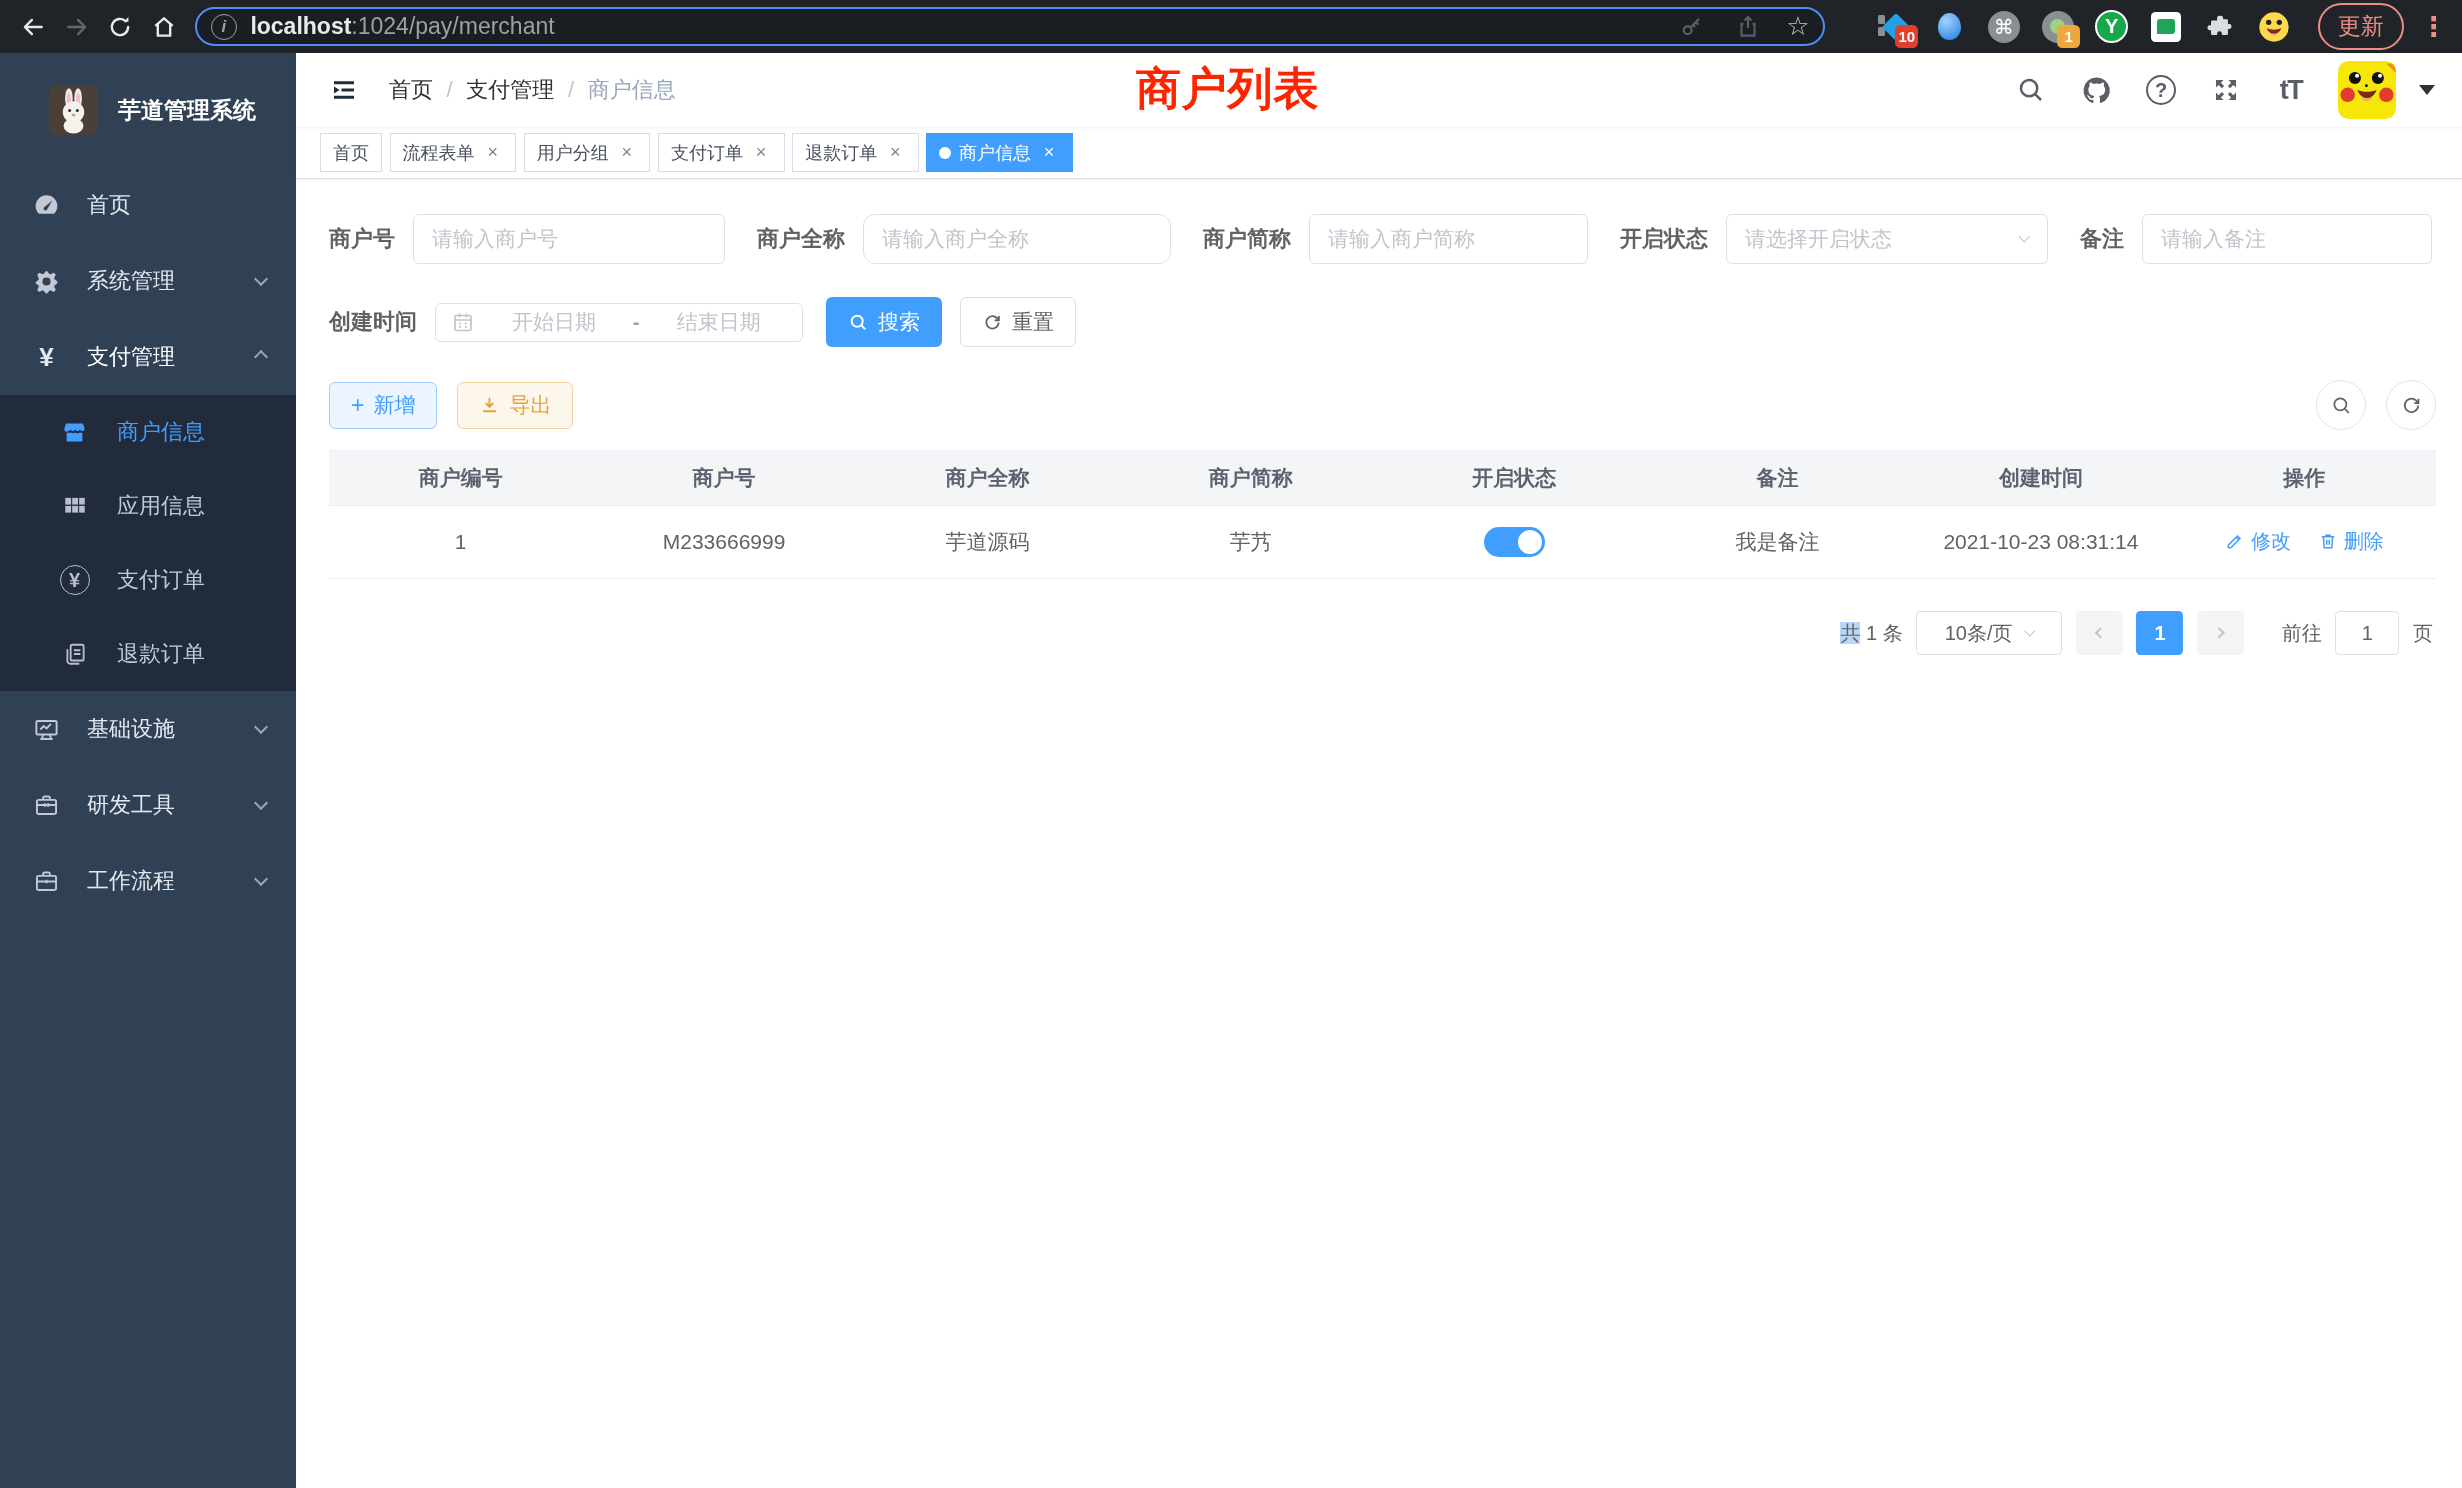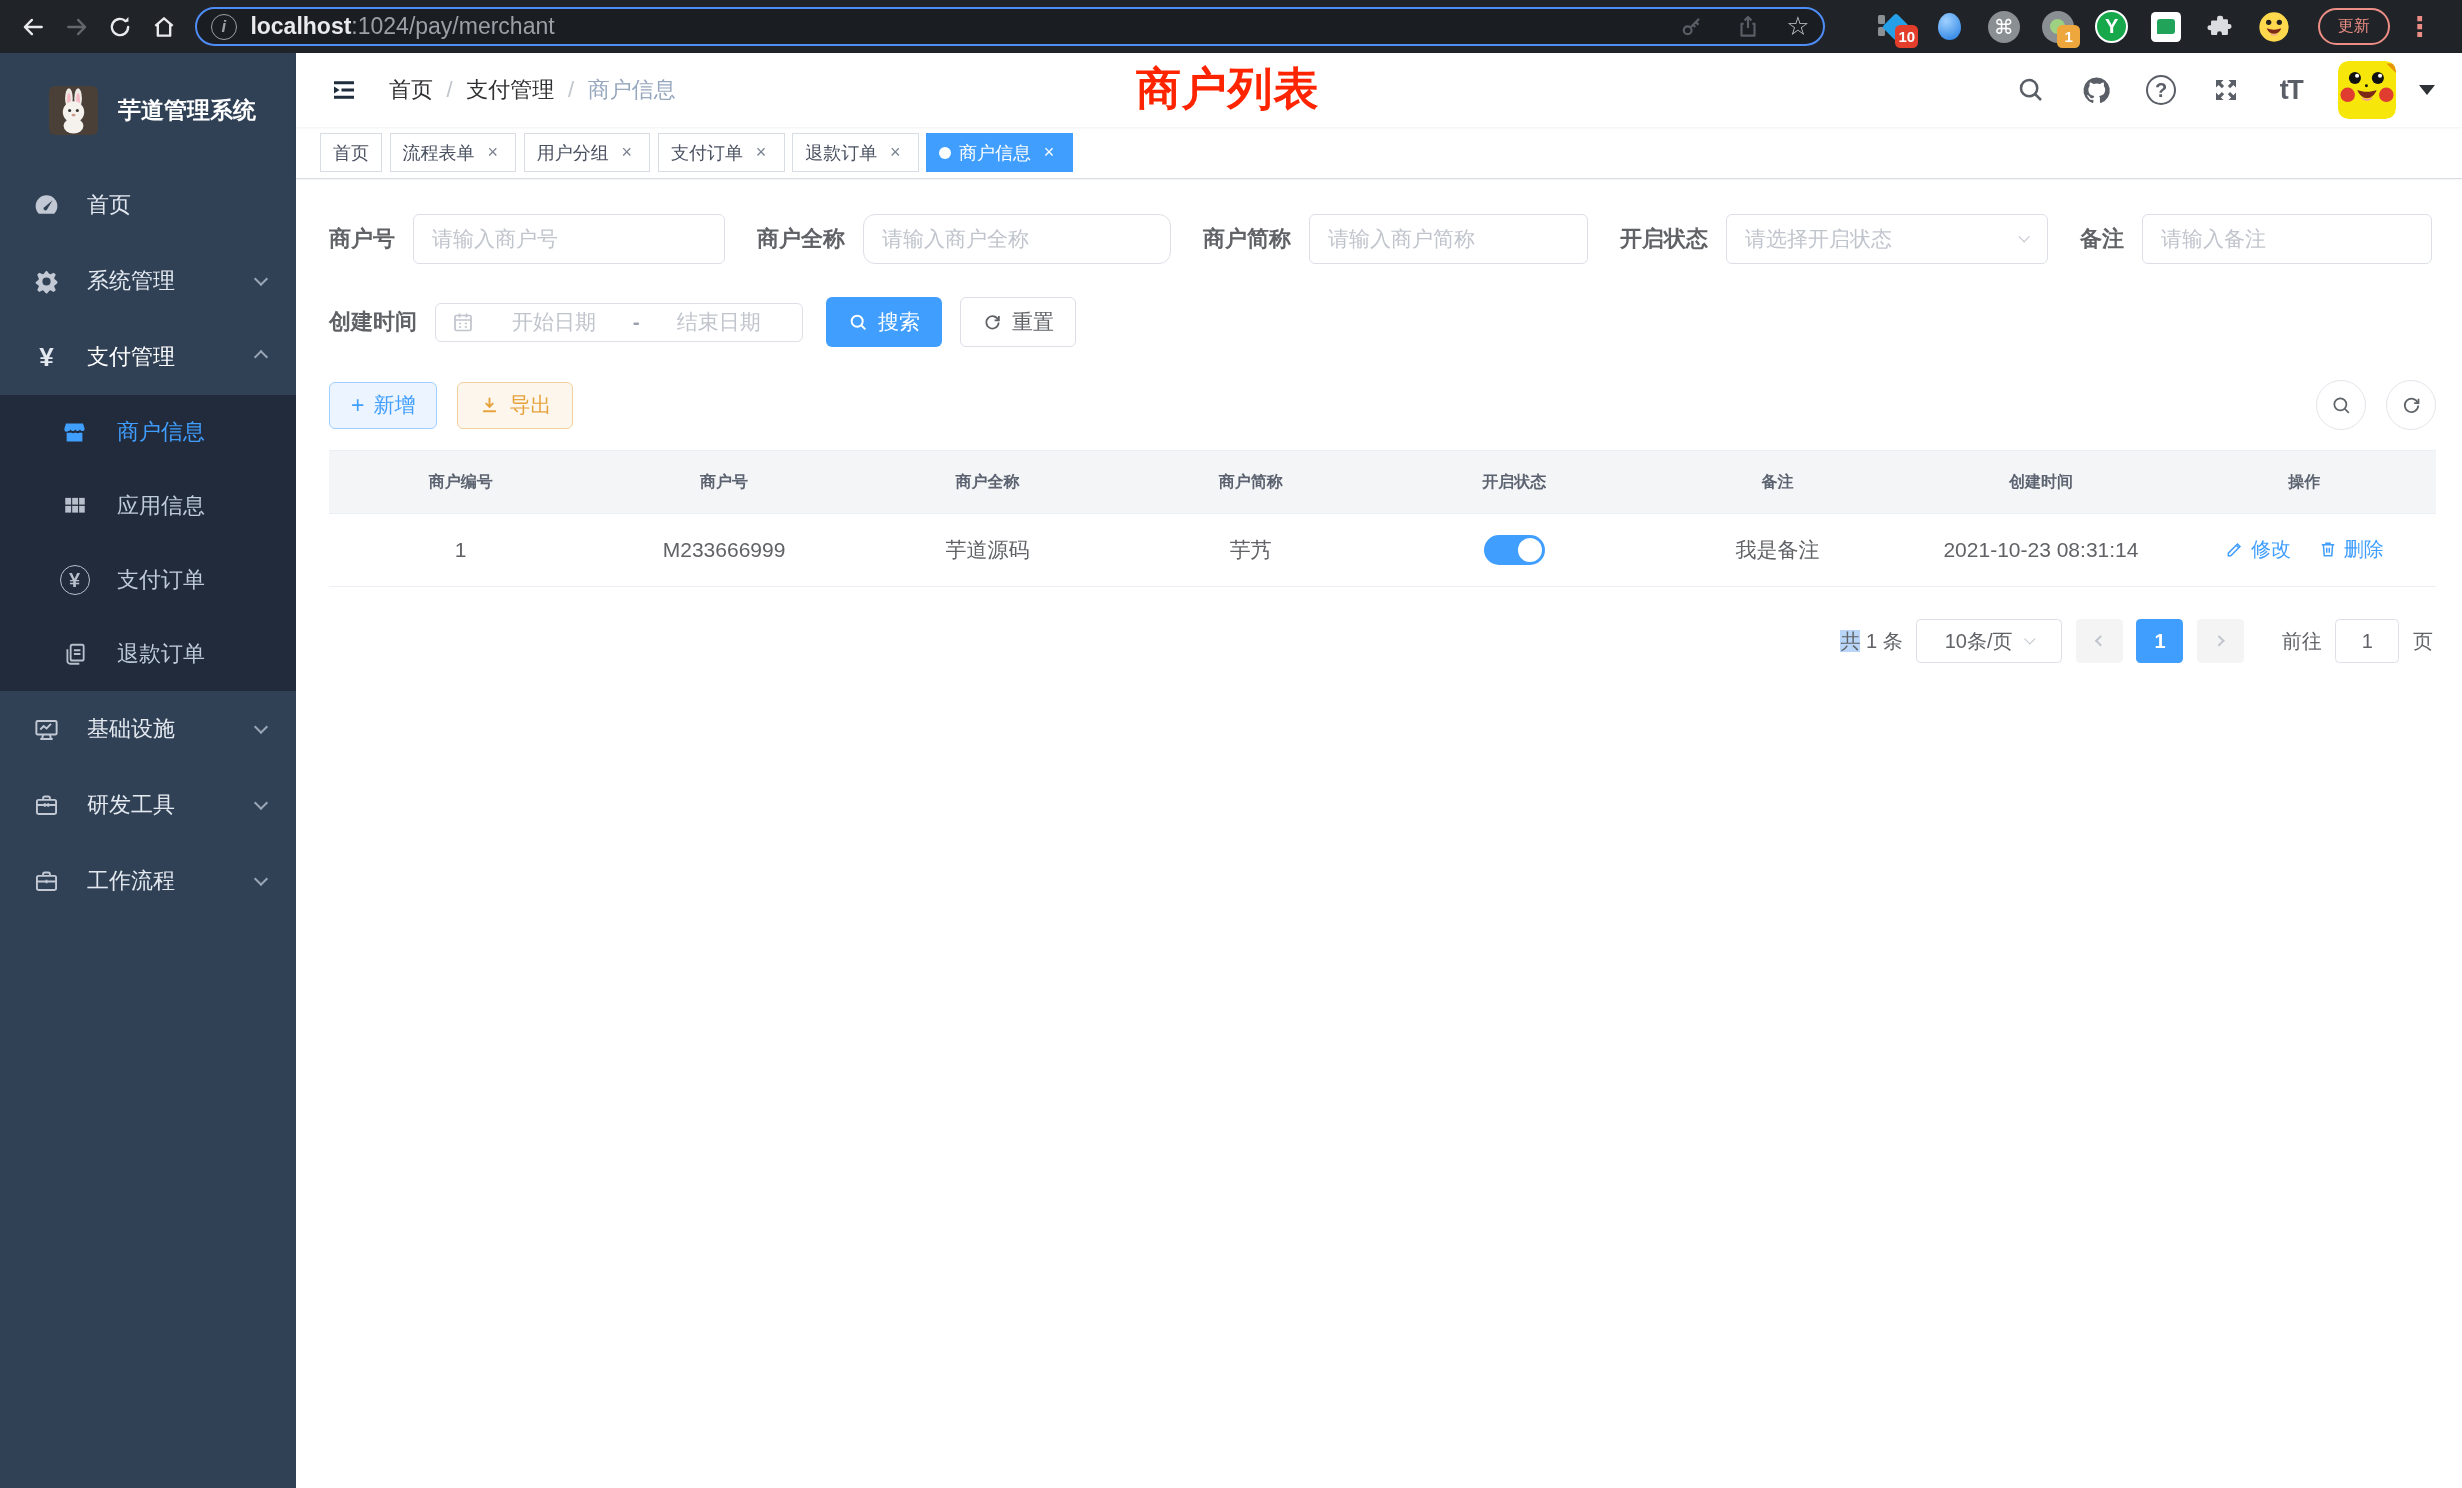--- a/index.html
+++ b/index.html
@@ -36,21 +36,21 @@
   .diamond{width:20px;height:20px;background:#25a0e8;transform:rotate(45deg);border-radius:3px;}
   .ext-bars{position:absolute;left:-1.5px;top:4.5px;display:flex;flex-direction:column;gap:3.8px;}
   .ext-bars i{display:block;width:7.6px;height:9px;background:#8b9095;border-radius:1.5px;}
   .balloon{width:23px;height:27px;background:radial-gradient(circle at 35% 30%,#9fd1ff,#1f7ae0);border-radius:50% 50% 50% 50%/55% 55% 45% 45%;}
   .gray-circle{width:32px;height:32px;border-radius:50%;background:#8a8f94;display:flex;align-items:center;justify-content:center;color:#fff;font-size:20px;}
   .proxy-inner{width:15px;height:15px;border-radius:50%;background:#9fd183;}
   .green-circle{width:33px;height:33px;border-radius:50%;background:#17a84c;display:flex;align-items:center;justify-content:center;color:#fff;font-size:20px;font-weight:700;border:2.3px solid #fff;}
   .chat-sq{width:30px;height:30px;background:#fff;border-radius:4.5px;display:flex;align-items:center;justify-content:center;}
   .chat-sq i{display:block;width:18px;height:15px;background:#21a35a;border-radius:3px 3px 3px 0;}
   .emoji-face{width:32px;height:32px;}
-  .update-pill{margin-left:23px;border:2.3px solid #ec8e85;color:#ec8e85;font-size:16px;border-radius:757px;padding:6px 18px;white-space:nowrap;}
+  .update-pill{margin-left:23px;border:2.3px solid #ec8e85;color:#ec8e85;font-size:23px;border-radius:757px;padding:6px 18px;white-space:nowrap;}
   .kebab{color:#ec8e85;font-size:27px;margin-left:12px;font-weight:700;}
 
   
   .app{display:flex;height:1436px;}
   .sidebar{width:296px;background:var(--sidebar-bg);flex:0 0 auto;display:flex;flex-direction:column;}
   .main{flex:1;display:flex;flex-direction:column;background:#fff;min-width:0;}
 
   
   .logo-row{height:114px;display:flex;align-items:center;padding-left:49px;}
   .logo-img{width:49px;height:49px;border-radius:6px;overflow:hidden;flex:0 0 auto;}
@@ -109,21 +109,21 @@
   .btn-primary{background:var(--primary);color:#fff;}
   .btn-plain{background:#fff;border-color:var(--border);color:#606266;}
   .btn-add{background:#ecf5ff;border-color:#a0cfff;color:var(--primary);height:47px;}
   .btn-export{background:#fdf6ec;border-color:#f3d19e;color:#e6a23c;height:47px;}
   .toolbar{display:flex;align-items:center;margin-bottom:20px;}
   .toolbar .right{margin-left:auto;display:flex;gap:20px;}
   .circle-btn{width:50px;height:50px;border-radius:50%;border:1.5px solid #e2e5ea;background:#fff;display:flex;align-items:center;justify-content:center;color:#5f6368;cursor:pointer;}
 
   
   table.grid{width:100%;border-collapse:collapse;table-layout:fixed;}
-  table.grid th{background:#f4f5f7;color:#5c6370;font-size:16px;font-weight:700;height:63px;border-top:0.8px solid var(--tbl-border);border-bottom:0.8px solid var(--tbl-border);text-align:center;}
+  table.grid th{background:#f4f5f7;color:#5c6370;font-size:21px;font-weight:700;height:55px;border-top:0.8px solid var(--tbl-border);border-bottom:0.8px solid var(--tbl-border);text-align:center;}
   table.grid td{height:73px;font-size:21px;color:#606266;text-align:center;border-bottom:0.8px solid var(--tbl-border);}
   .switch{display:inline-block;width:61px;height:30px;border-radius:15px;background:var(--primary);position:relative;cursor:pointer;vertical-align:middle;}
   .switch .knob{position:absolute;top:3px;right:3px;width:24px;height:24px;border-radius:50%;background:#fff;}
   .op-link{display:inline-flex;align-items:center;gap:6px;color:var(--primary);font-size:20px;cursor:pointer;}
   .op-link + .op-link{margin-left:21px;}
 
   
   .pagination{display:flex;align-items:center;justify-content:flex-end;margin-top:32px;font-size:20px;color:#606266;gap:13.6px;padding-right:3px;}
   .total .sel{background:#b9d6f8;}
   .pg-select{width:146px;height:44px;border:1.5px solid var(--border);border-radius:4.5px;display:flex;align-items:center;justify-content:center;gap:13.6px;color:#606266;position:relative;cursor:pointer;}

